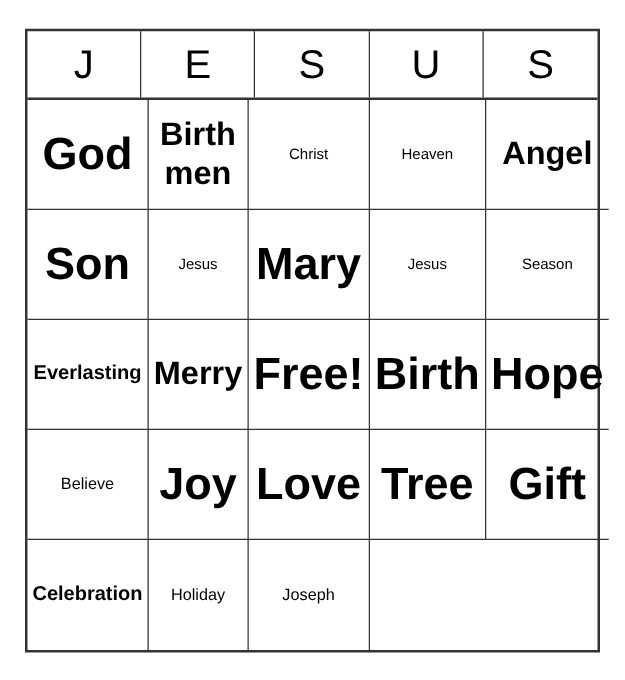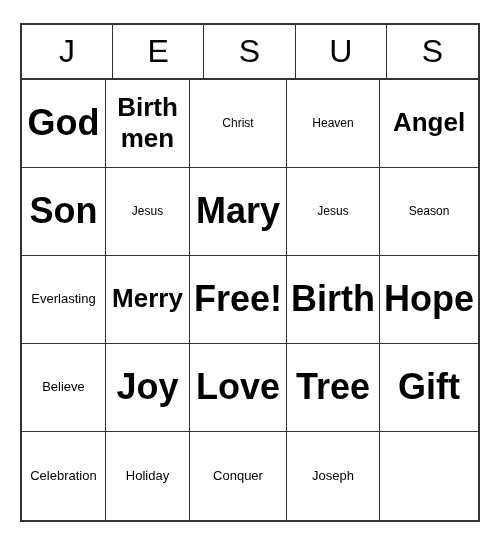--- a/index.html
+++ b/index.html
@@ -52,21 +52,21 @@
       border-bottom: none;
       text-align: center;
     }
     .cell-text {
       line-height: 1.2;
     }
     .size-xl { font-size: 36px; font-weight: bold; }
     .size-lg { font-size: 26px; font-weight: bold; }
     .size-md { font-size: 12px; text-align: center; }
     .size-sm { font-size: 13px; }
-    .size-xs { font-size: 13px; }
+    .size-xs { font-size: 16px; font-weight: bold; }
   </style>
 </head>
 <body>
 
 <div class="bingo-card">
   <div class="header-row">
   <div class="header-cell">J</div>
       <div class="header-cell">E</div>
       <div class="header-cell">S</div>
       <div class="header-cell">U</div>
@@ -133,19 +133,16 @@
       <div class="cell">
         <span class="cell-text size-xl">Gift</span>
       </div>
       <div class="cell">
         <span class="cell-text size-xs">Celebration</span>
       </div>
       <div class="cell">
         <span class="cell-text size-sm">Holiday</span>
       </div>
       <div class="cell">
-        <span class="cell-text size-sm">Conquer</span>
-      </div>
-      <div class="cell">
         <span class="cell-text size-sm">Joseph</span>
       </div>
     </div>
 </div>
 
 </body></html>

